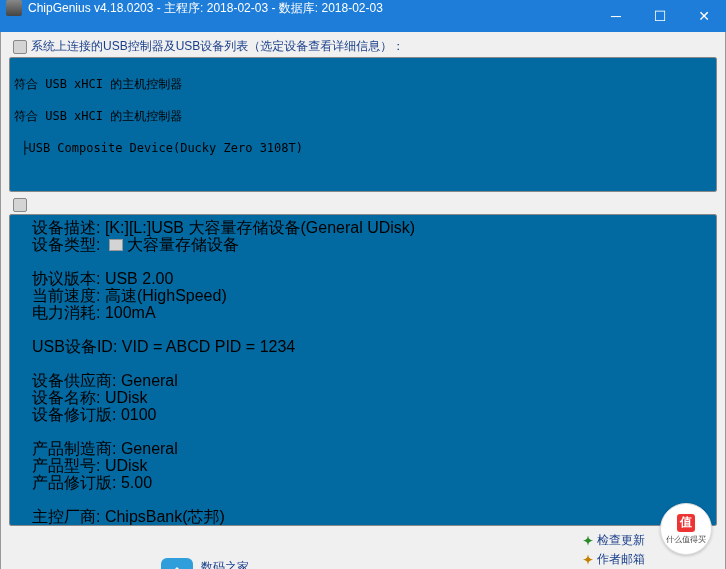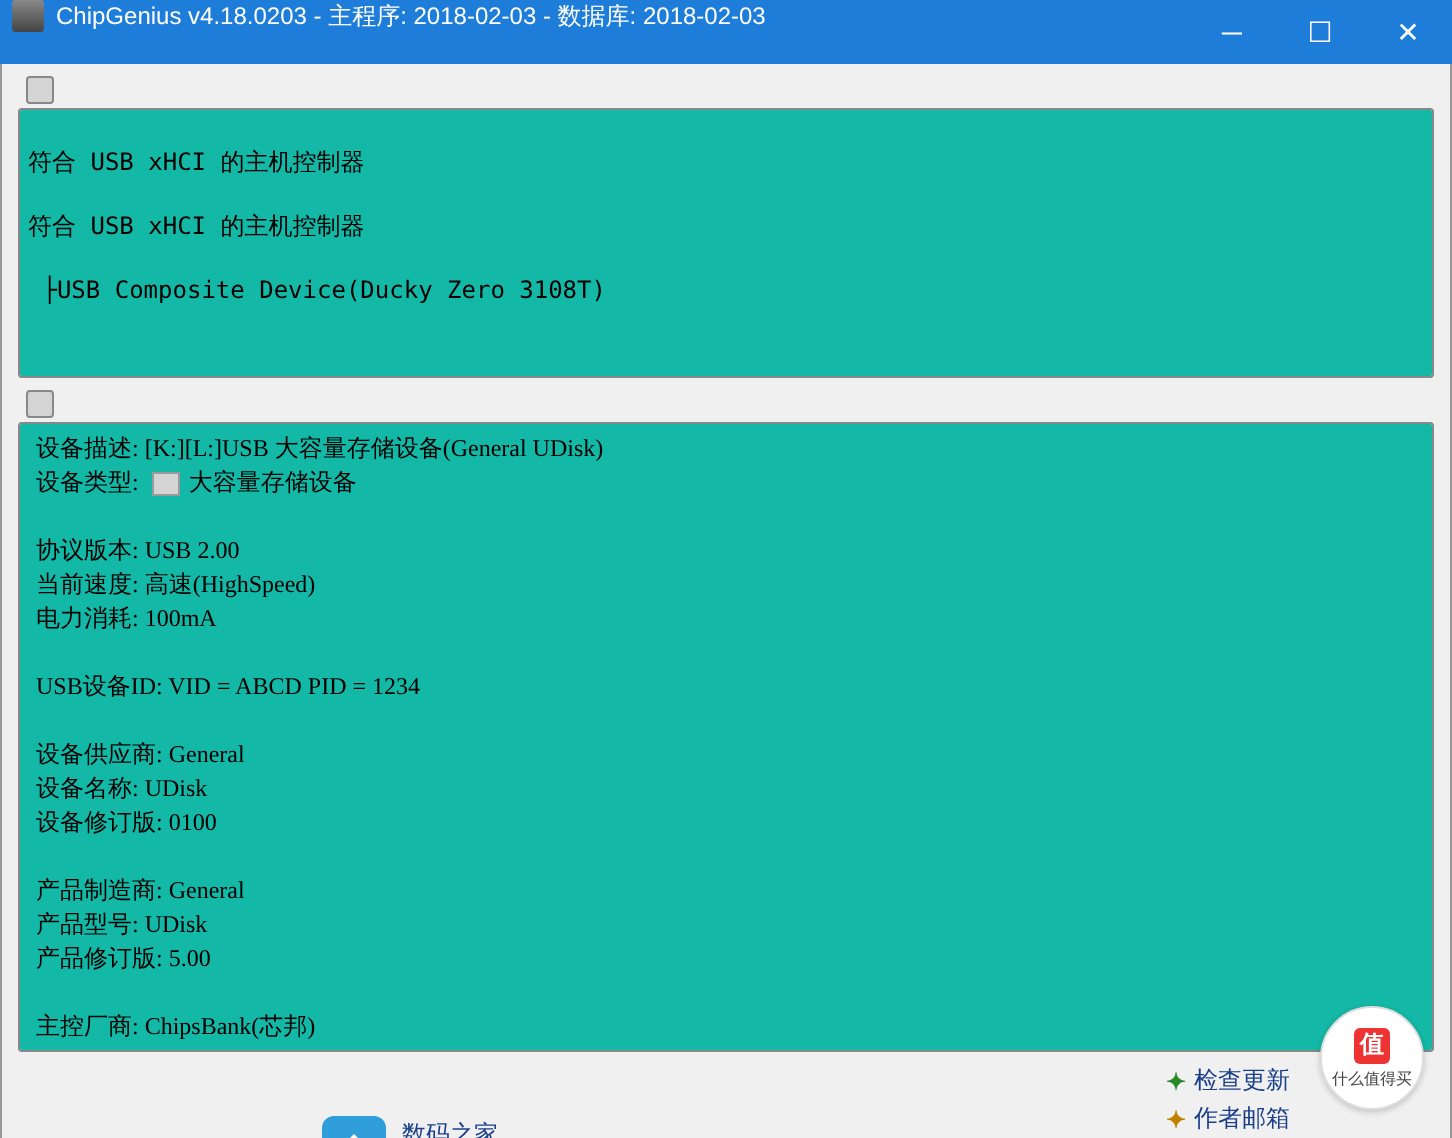--- a/index.html
+++ b/index.html
@@ -7,26 +7,26 @@
 .titlebar { background: #1e7dd8; color: #fff; height: 32px; display: flex; align-items: flex-start; padding-left: 6px; }
 .titlebar .icon { width: 16px; height: 16px; background: linear-gradient(#888,#444); margin-right: 6px; border-radius: 2px; }
 .titlebar .title { flex: 1; font-size: 12px; }
 .winbtns { display: flex; height: 100%; }
 .winbtn { width: 44px; display: flex; align-items: center; justify-content: center; color: #fff; font-size: 14px; }
 .winbtn.close { width: 44px; }
 .client { border: 1px solid #999; border-top: none; background: #f0f0f0; padding: 6px 8px 2px 8px; height: 541px; display: flex; flex-direction: column; }
 .section-header { display: flex; align-items: center; gap: 4px; margin-bottom: 2px; padding-left: 4px; }
 .section-header .drive-icon { width: 14px; height: 14px; background: #d4d4d4; border: 1px solid #888; border-radius: 2px; }
 .section-header .lbl { color: #1a3f8a; font-weight: normal; }
-.panel { background: #14b8a6; border: 1px solid #888; border-radius: 2px; overflow: auto; }
+.panel { background: #0369a1; border: 1px solid #888; border-radius: 2px; overflow: auto; }
 .panel.top { height: 135px; margin-bottom: 6px; }
 .panel.bottom { flex: 1; margin-bottom: 4px; }
 .tree { font-family: SimSun, monospace; font-size: 12px; line-height: 16px; white-space: pre; padding: 2px 4px; }
 .tree-line { display: block; }
-.details { font-family: Liberation Serif, serif; font-size: 12px; line-height: 17px; padding: 4px 8px; color: #000; }
+.details { font-family: Liberation Sans, sans-serif; font-size: 16px; line-height: 17px; padding: 4px 22px; color: #000; }
 .details .row { white-space: pre; }
 .row-inline { display: flex; align-items: center; gap: 4px; }
 .tiny-ico { width: 14px; height: 12px; background: #d4d4d4; border: 1px solid #999; display: inline-block; }
 .footer { height: 40px; display: flex; align-items: center; padding: 0 12px; }
 .footer .left { display: flex; align-items: center; gap: 8px; margin-left: 140px; margin-top: 48px; }
 .home-icon { width: 32px; height: 32px; background: #2f9edb; border-radius: 6px; position: relative; }
 .home-icon::after { content:""; position:absolute; left:7px; top:9px; width:0; height:0; border-left:9px solid transparent; border-right:9px solid transparent; border-bottom:9px solid #fff; }
 .home-icon::before { content:""; position:absolute; left:10px; top:17px; width:12px; height:8px; background:#fff; }
 .brand { color: #1a3f8a; line-height: 14px; }
 .footer .right { margin-left: auto; display: flex; flex-direction: column; gap: 2px; margin-right: 60px; }
@@ -46,20 +46,21 @@
     <div class="winbtn">─</div>
     <div class="winbtn">☐</div>
     <div class="winbtn close">✕</div>
   </div>
 </div>
 
 <div class="client">
 
   <div class="section-header">
     <div class="drive-icon"></div>
+    <span class="lbl">系统上连接的USB控制器及USB设备列表（选定设备查看详细信息）：</span>
   </div>
 
   <div class="panel top">
     <div class="tree">
 <span class="tree-line">符合 USB xHCI 的主机控制器</span>
 <span class="tree-line">符合 USB xHCI 的主机控制器</span>
 <span class="tree-line"> ├USB Composite Device(Ducky Zero 3108T)</span>
 
 
 

